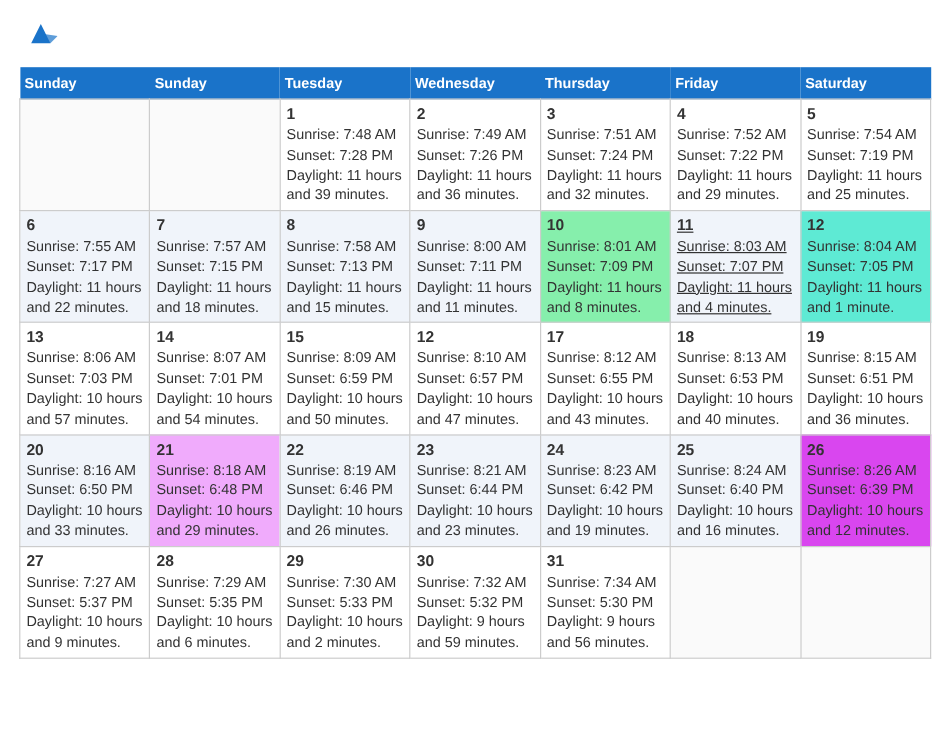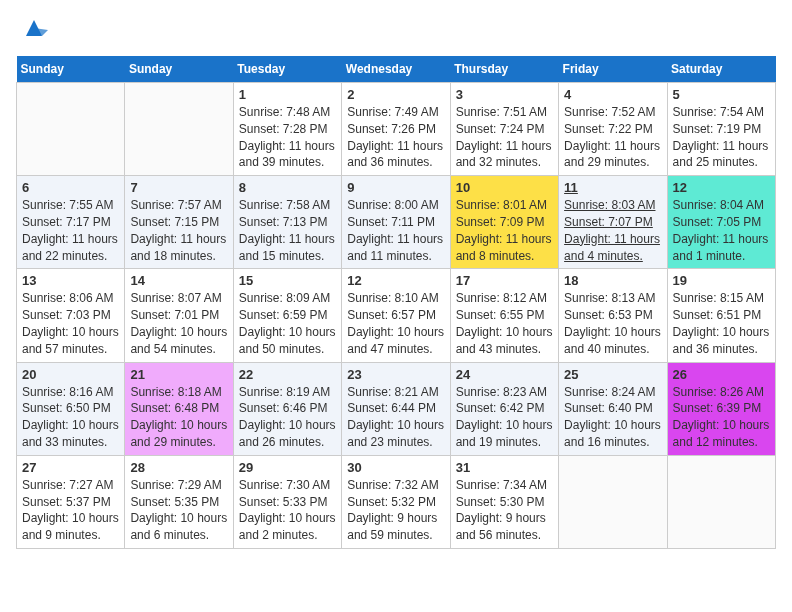--- a/index.html
+++ b/index.html
@@ -164,21 +164,21 @@
           <div class="day-info">Sunrise: 7:57 AM<br>Sunset: 7:15 PM<br>Daylight: 11 hours and 18 minutes.</div>
         </td>
         <td style="background: rgb(240, 244, 250);">
           <span class="day-num">8</span>
           <div class="day-info">Sunrise: 7:58 AM<br>Sunset: 7:13 PM<br>Daylight: 11 hours and 15 minutes.</div>
         </td>
         <td style="background: rgb(240, 244, 250);">
           <span class="day-num">9</span>
           <div class="day-info">Sunrise: 8:00 AM<br>Sunset: 7:11 PM<br>Daylight: 11 hours and 11 minutes.</div>
         </td>
-        <td style="background: #fde047; margin-left: 19px;">
+        <td style="background: #86efac; margin-left: 19px;">
           <span class="day-num">10</span>
           <div class="day-info">Sunrise: 8:01 AM<br>Sunset: 7:09 PM<br>Daylight: 11 hours and 8 minutes.</div>
         </td>
         <td style="background: rgb(240, 244, 250); text-decoration: underline;">
           <span class="day-num">11</span>
           <div class="day-info">Sunrise: 8:03 AM<br>Sunset: 7:07 PM<br>Daylight: 11 hours and 4 minutes.</div>
         </td>
         <td style="background: #5eead4;">
           <span class="day-num">12</span>
           <div class="day-info">Sunrise: 8:04 AM<br>Sunset: 7:05 PM<br>Daylight: 11 hours and 1 minute.</div>

